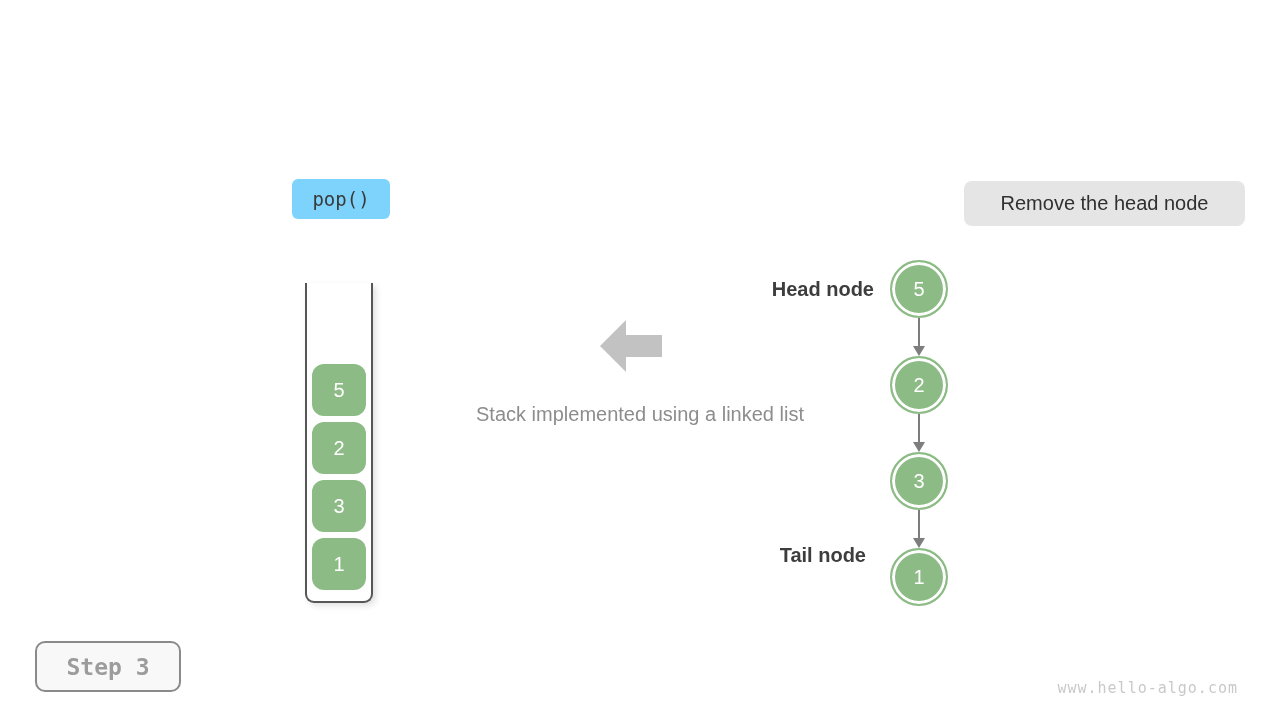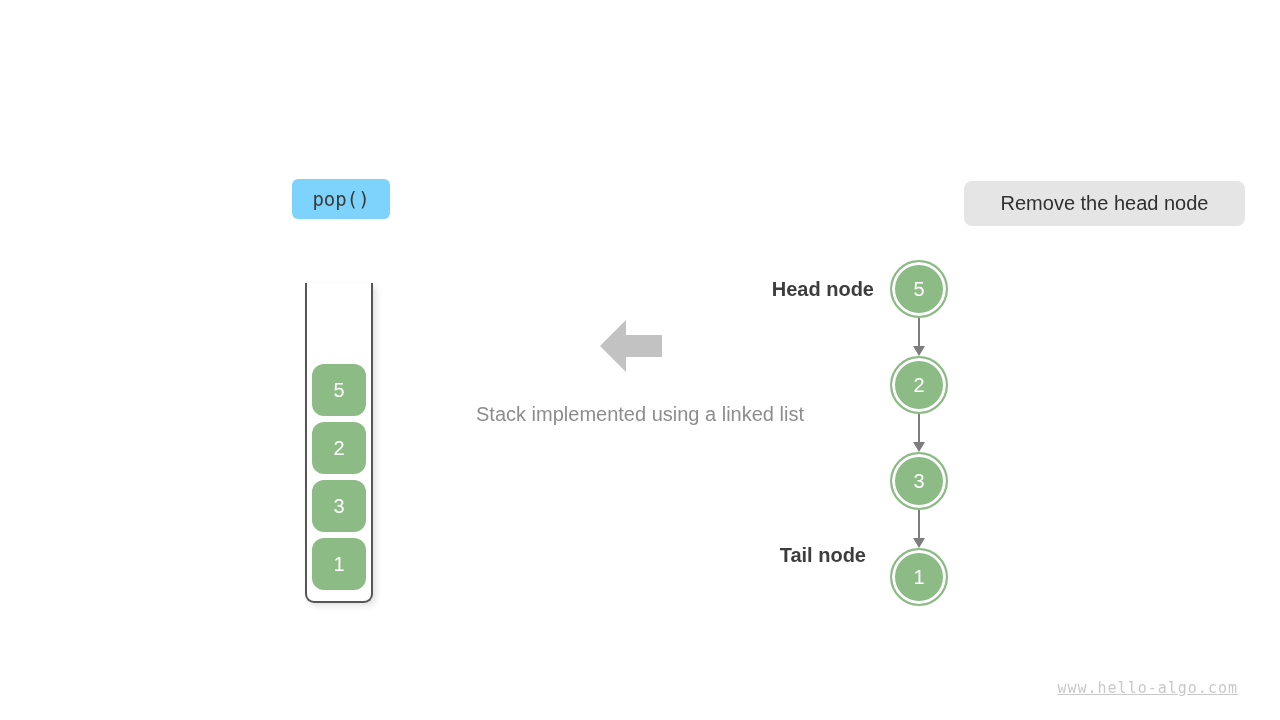--- a/index.html
+++ b/index.html
@@ -109,21 +109,21 @@
     background: #f8f8f8;
     border: 2px solid #8a8a8a;
     border-radius: 10px;
     display: flex; align-items: center; justify-content: center;
     font-size: 23px; font-weight: 700; color: #9c9c9c;
   }
 
   
   .watermark {
     position: absolute; right: 42px; top: 679px;
-    font-size: 15px; color: #c9c9c9; letter-spacing: 1px; text-decoration: underline;
+    font-size: 15px; color: #c9c9c9; letter-spacing: 1px;
   }
 </style>
 </head>
 <body>
 
 <div class="canvas">
 
   <div class="op-box mono">
     <span>pop()</span>
   </div>
@@ -177,16 +177,19 @@
   </div>
   <div class="ll-connector c1">
     <div class="line"></div>
     <div class="head"></div>
   </div>
   <div class="ll-connector c2">
     <div class="line"></div>
     <div class="head"></div>
   </div>
 
+  <div class="step-box mono">
+    <span>Step 3</span>
+  </div>
 
   <div class="watermark mono">www.hello-algo.com</div>
 
 </div>
 
 </body></html>

